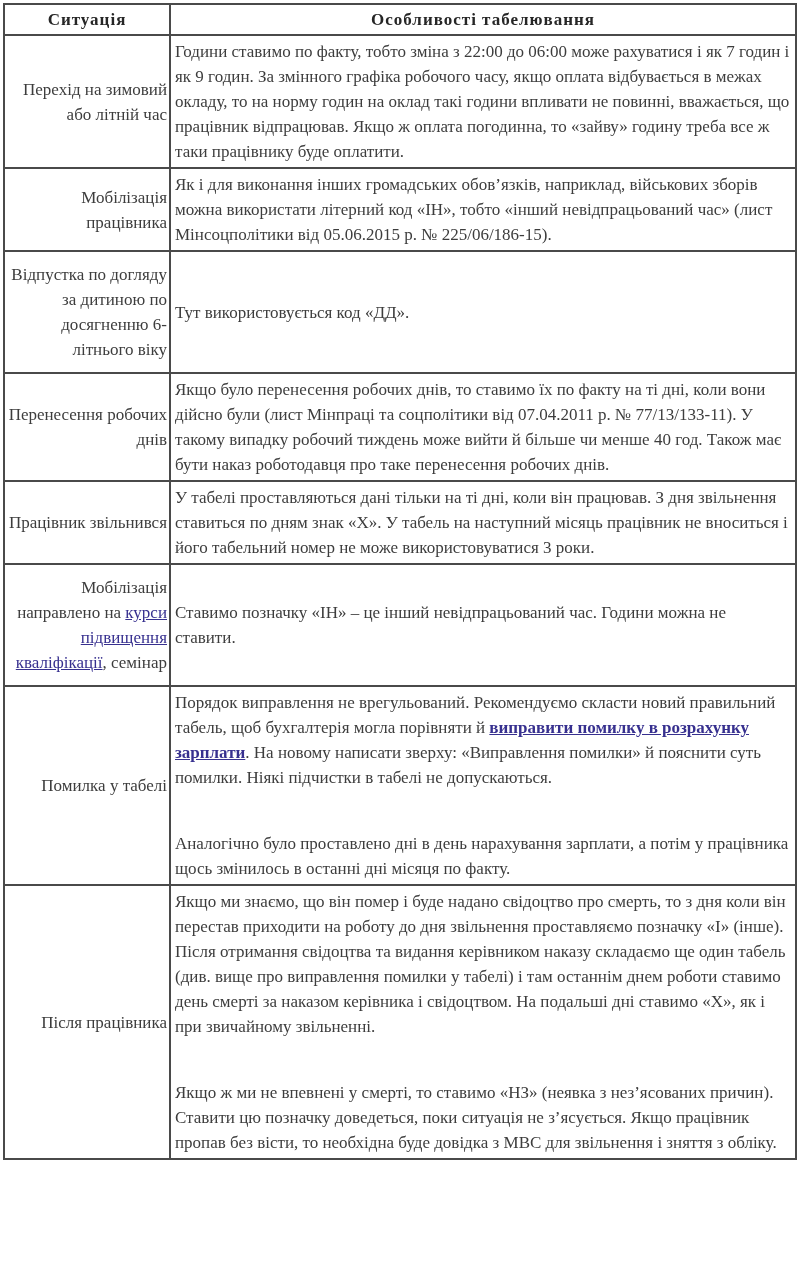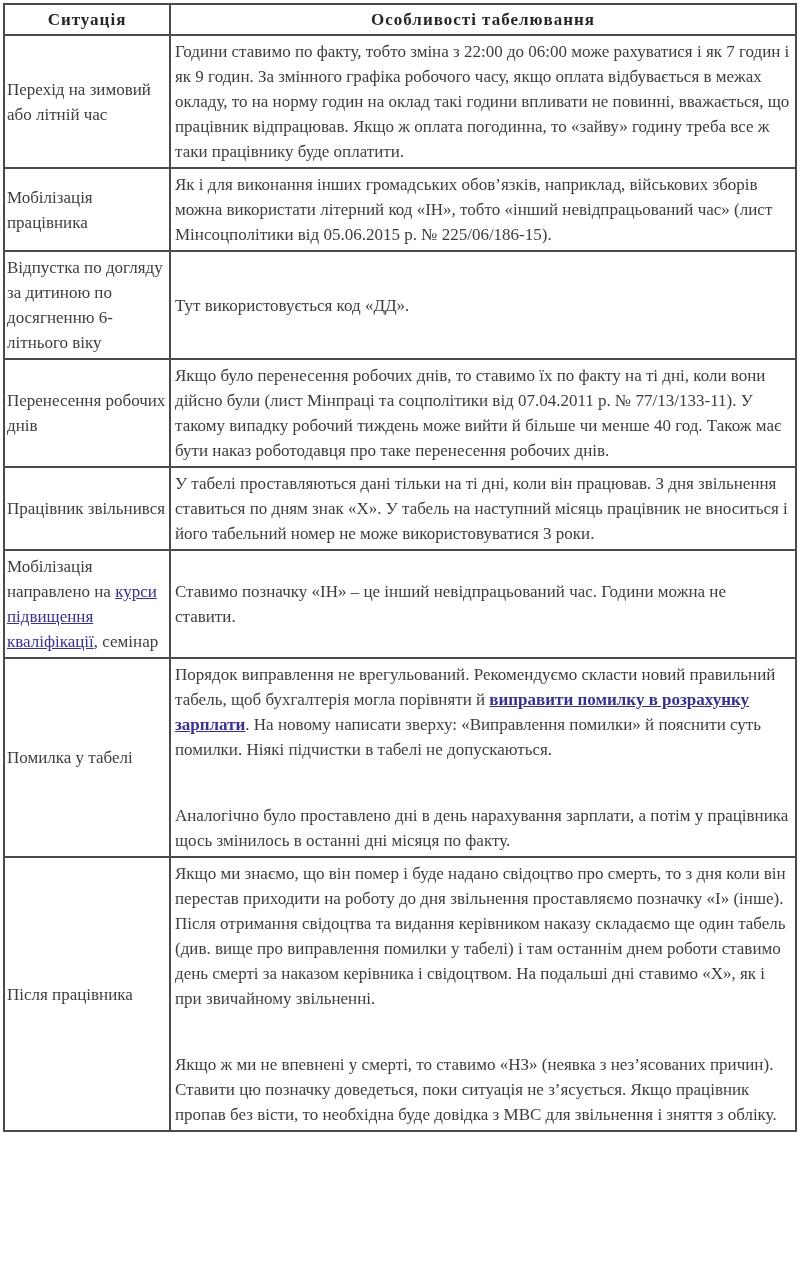--- a/index.html
+++ b/index.html
@@ -37,22 +37,22 @@
   col.col-situation{width:166px;}
   th.hdr{
     color:var(--header-color);
     font-weight:bold;
     text-align:center;
     letter-spacing:1px;
     padding:2px 12px;
     line-height:24px;
   }
   td.situation{
-    text-align:left;
-    padding:3px 2px;
+    text-align:right;
+    padding:10px 2px;
   }
   td.details{
     text-align:left;
     padding:3px 5px 3px 4px;
   }
   td.details p{
     margin:0;
   }
   td.details p + p{
     margin-top:41px;

